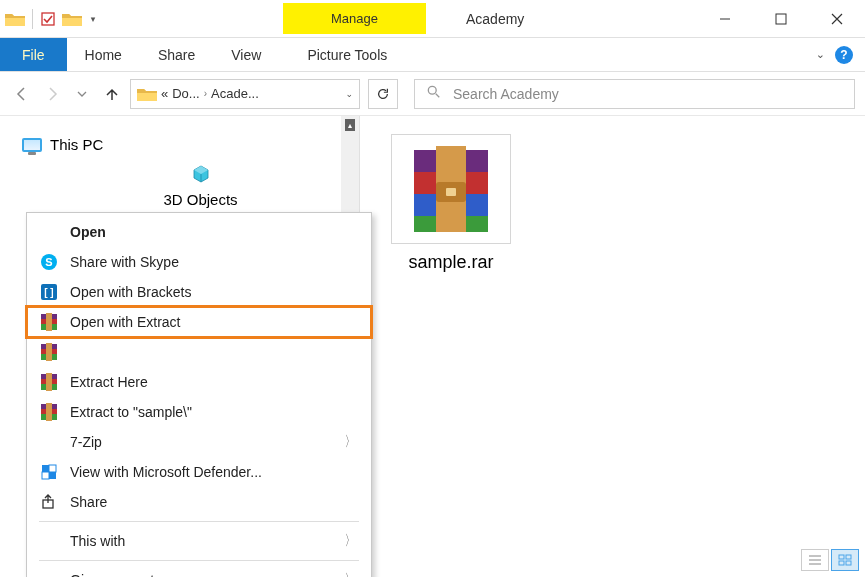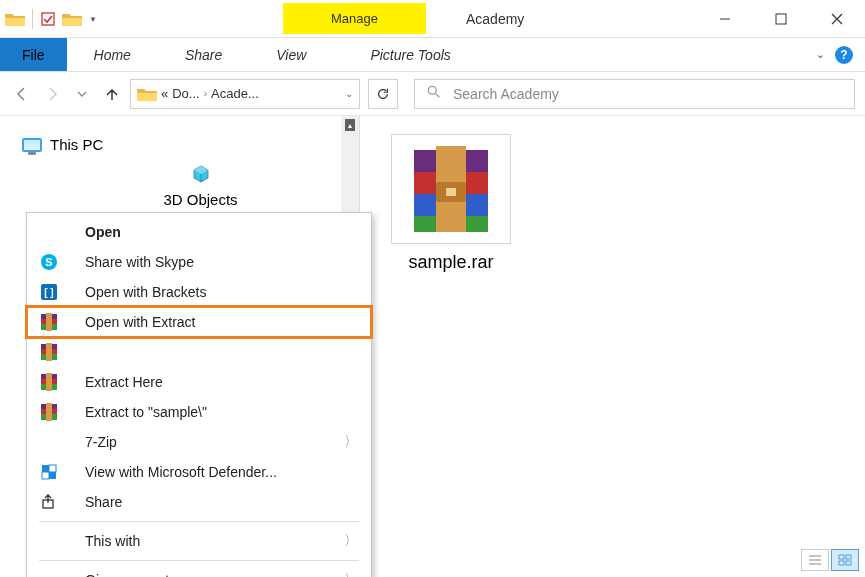--- a/index.html
+++ b/index.html
@@ -14,22 +14,22 @@
     .qat-dd { width: 12px; color: #555; font-size: 9px; text-align: center; }
 
     .contextual-tab { margin-left: 180px; padding: 8px 48px; background: #fff100; color: #333; font-size: 13px; }
     .win-title { margin-left: 40px; font-size: 14px; color: #333; }
     .win-controls { margin-left: auto; display: flex; }
     .win-btn { width: 56px; height: 38px; display: flex; align-items: center; justify-content: center; color: #333; }
     .win-btn svg { width: 12px; height: 12px; }
 
     
     .ribbon { height: 34px; display: flex; align-items: stretch; background: #fff; border-bottom: 1px solid #e0e0e0; }
-    .file-tab { background: #1979ca; color: #000000; padding: 0 22px; display: flex; align-items: center; font-size: 14px; }
-    .tab { padding: 0 27px; display: flex; align-items: center; color: #333; font-size: 14px; font-style: italic; }
+    .file-tab { background: #1979ca; color: #fef9c3; padding: 0 22px; display: flex; align-items: center; font-size: 14px; }
+    .tab { padding: 0 18px; display: flex; align-items: center; color: #333; font-size: 14px; }
     .tab.contextual { margin-left: 10px; }
     .ribbon-right { margin-left: auto; display: flex; align-items: center; padding-right: 12px; gap: 10px; }
     .chevron-down { color: #555; font-size: 11px; }
     .help-icon { width: 18px; height: 18px; border-radius: 50%; background: #1e88e5; color: #fff; display: flex; align-items: center; justify-content: center; font-size: 12px; font-weight: bold; }
 
     
     .navbar { height: 44px; display: flex; align-items: center; padding: 0 10px; gap: 6px; border-bottom: 1px solid #e8e8e8; }
     .nav-btn { width: 24px; height: 24px; display: flex; align-items: center; justify-content: center; color: #888; }
     .nav-btn.enabled { color: #333; }
     .breadcrumb { flex: 0 0 230px; height: 30px; border: 1px solid #d0d0d0; display: flex; align-items: center; padding: 0 6px; gap: 4px; font-size: 13px; color: #333; }
@@ -56,21 +56,21 @@
     .file-item { width: 130px; text-align: center; }
     .file-item .thumb { width: 120px; height: 110px; border: 1px solid #d6d6d6; display: flex; align-items: center; justify-content: center; margin: 0 auto 8px; padding: 4px; }
     .file-item .lbl { font-size: 18px; }
 
     .view-btns { position: absolute; bottom: 6px; right: 6px; display: flex; gap: 2px; }
     .view-btn { width: 28px; height: 22px; border: 1px solid #ccc; display: flex; align-items: center; justify-content: center; background:#fff;}
     .view-btn.sel { border: 1px solid #4aa3e8; background: #d6eaf8; }
 
     
     .ctx-menu { position: absolute; left: 26px; top: 212px; width: 346px; background: #fff; border: 1px solid #c8c8c8; box-shadow: 3px 3px 6px rgba(0,0,0,0.2); z-index: 100; padding: 4px 0; }
-    .ctx-item { display: flex; align-items: center; height: 30px; padding: 0 14px 0 12px; font-size: 14px; color: #222; gap: 26px; position: relative; }
+    .ctx-item { display: flex; align-items: center; height: 30px; padding: 0 14px 0 12px; font-size: 14px; color: #222; gap: 11px; position: relative; }
     .ctx-item.bold { font-weight: 600; }
     .ctx-item .icon-slot { width: 20px; height: 20px; display: flex; align-items: center; justify-content: center; flex-shrink: 0; }
     .ctx-item .label { flex: 1; }
     .ctx-item .sub-arrow { color: #555; font-size: 14px; transform: scaleX(0.7);}
     .ctx-sep { height: 1px; background: #ddd; margin: 4px 12px; }
     .ctx-item.highlight { outline: 3px solid #ef7f1a; outline-offset: -1px; }
 
     
     .skype-ic { width: 16px; height: 16px; border-radius: 50%; background: #00aff0; color: #fff; display: flex; align-items: center; justify-content: center; font-size: 11px; font-weight: bold; }
     .brackets-ic { width: 16px; height: 16px; background: #0e70b8; color: #fff; display: flex; align-items: center; justify-content: center; font-size: 10px; font-weight: bold; border-radius:2px;}

